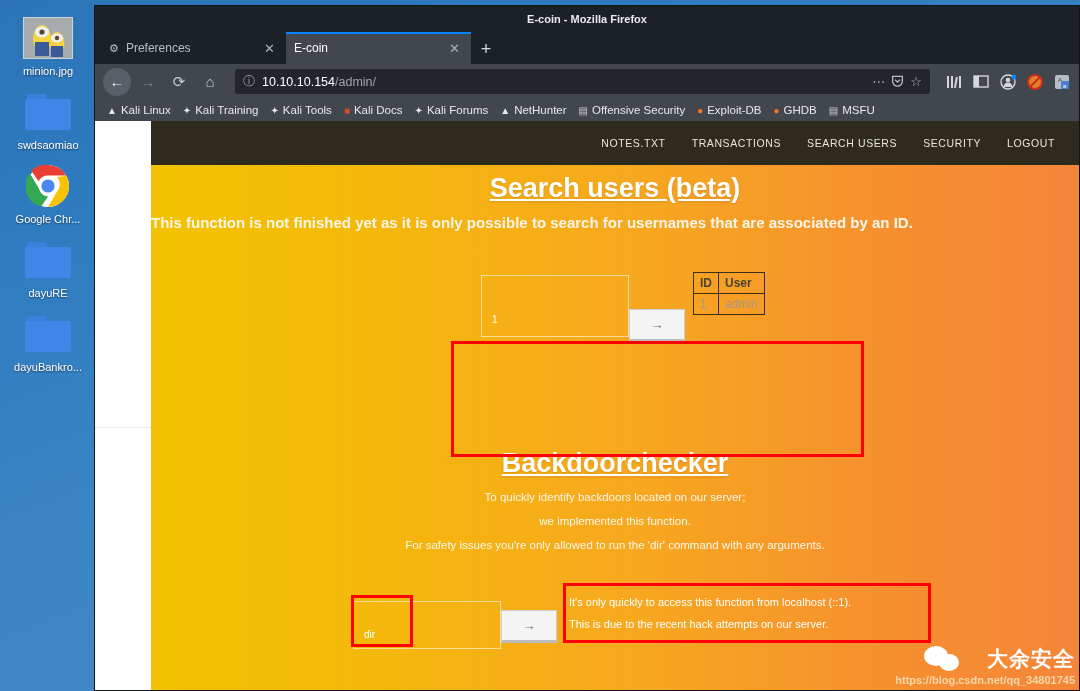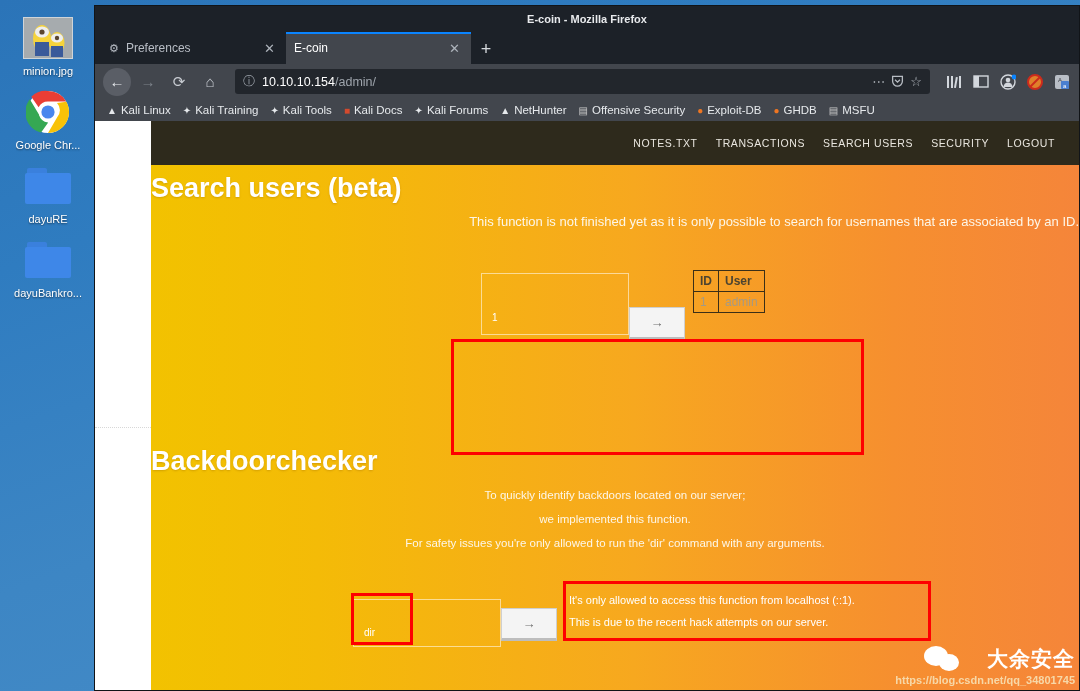--- a/index.html
+++ b/index.html
@@ -111,32 +111,33 @@
   #white-strip { width: 56px; background: #ffffff; position: relative; }
   #white-strip .hairline { position: absolute; left: 0; right: 0; top: 306px;
     border-top: 1px dotted #d8d8d8; }
   #page {
     flex: 1; position: relative;
     background: linear-gradient(90deg, #f2c200 0%, #f4bb07 18%, #f7a81f 52%, #f68f2f 80%, #f5853a 100%);
     overflow: hidden;
   }
   #sitenav {
     height: 44px; background: #2e2a1c; display: flex; align-items: center;
-    justify-content: flex-end; padding-right: 24px; gap: 18px;
+    justify-content: flex-end; padding-right: 24px; gap: 26px;
   }
   #sitenav a {
     color: #e9e6df; font-size: 10.5px; letter-spacing: .6px; text-decoration: none;
     cursor: pointer;
   }
   .sec-title {
-    text-align: left; color: #ffffff; font-weight: bold;
+    text-align: center; color: #ffffff; font-weight: bold;
     text-shadow: 0 1px 2px rgba(120,70,0,.25);
+    text-decoration: underline;
   }
   #search-title { font-size: 27px; padding-top: 8px; }
-  #search-sub { text-align: right; color: #fdf6e8; font-size: 13px; margin-top: 10px; }
+  #search-sub { text-align: left; color: #fdf6e8; font-size: 15px; margin-top: 10px; font-weight: bold; }
   #search-area { position: relative; margin-top: 26px; height: 115px; }
   #search-box {
     position: absolute; left: 330px; top: 18px; width: 148px; height: 62px;
     border: 1px solid rgba(255,255,255,.55); background: transparent;
     color: #ffffff; font-size: 10px; padding: 26px 0 0 10px;
     font-family: "Liberation Sans", sans-serif;
   }
   #search-submit {
     position: absolute; left: 478px; top: 52px; width: 56px; height: 33px;
     background: #f4f4f4; border: 1px solid #cfcfcf; border-bottom: 3px solid #bdbdbd;
@@ -205,20 +206,26 @@
             <ellipse cx="33" cy="25" rx="7.5" ry="11" fill="#f5d33c"></ellipse>
             <rect x="27" y="28" width="12" height="11" fill="#3a5a9a"></rect>
             <ellipse cx="33" cy="20" rx="6" ry="4.5" fill="#eeeeee"></ellipse>
             <circle cx="33" cy="20" r="2.2" fill="#5a4630"></circle>
           </svg>
         </span>
       </span>
       <span class="dlabel">minion.jpg</span>
     </div>
 
+    <div class="desk-icon">
+      <span class="glyph">
+          <span class="folder"></span>
+        </span>
+      <span class="dlabel">swdsaomiao</span>
+    </div>
 
     <div class="desk-icon">
       <span class="glyph">
         <svg width="44" height="44" viewBox="0 0 44 44">
           <circle cx="22" cy="22" r="21" fill="#fff"></circle>
           <path d="M22 1a21 21 0 0 1 18.2 10.5H22a10.5 10.5 0 0 0-9.4 5.8L5.3 6.7A21 21 0 0 1 22 1z" fill="#ea3e35"></path>
           <path d="M3.8 9.2l9.3 15.5A10.5 10.5 0 0 0 22 32.5h.2l-7.1 10.1A21 21 0 0 1 3.8 9.2z" fill="#35a853"></path>
           <path d="M40.4 11.8A21 21 0 0 1 22 43l9.2-15.8A10.4 10.4 0 0 0 31 13z" fill="#f8c207"></path>
           <circle cx="22" cy="22" r="9.2" fill="#fff"></circle>
           <circle cx="22" cy="22" r="6.6" fill="#4a87ee"></circle>
@@ -409,21 +416,21 @@
       <h1 class="sec-title" id="bd-title">Backdoorchecker</h1>
       <div class="bd-line">To quickly identify backdoors located on our server;</div>
       <div class="bd-line">we implemented this function.</div>
       <div class="bd-line">For safety issues you're only allowed to run the 'dir' command with any arguments.</div>
 
       <div id="bd-area">
         <input id="bd-box" value="dir" style="">
         <button id="bd-submit">→</button>
 
         <div id="bd-msg">
-          <p>It's only allowed to access this function from localhost (::1).</p>
+          <p>It's only quickly to access this function from localhost (::1).</p>
           <p>This is due to the recent hack attempts on our server.</p>
         </div>
 
         <div class="redbox" id="red-dir"></div>
         <div class="redbox" id="red-msg"></div>
       </div>
 
       <div id="watermark">
         <div id="wm-row">
           <span id="wm-bubbles">

